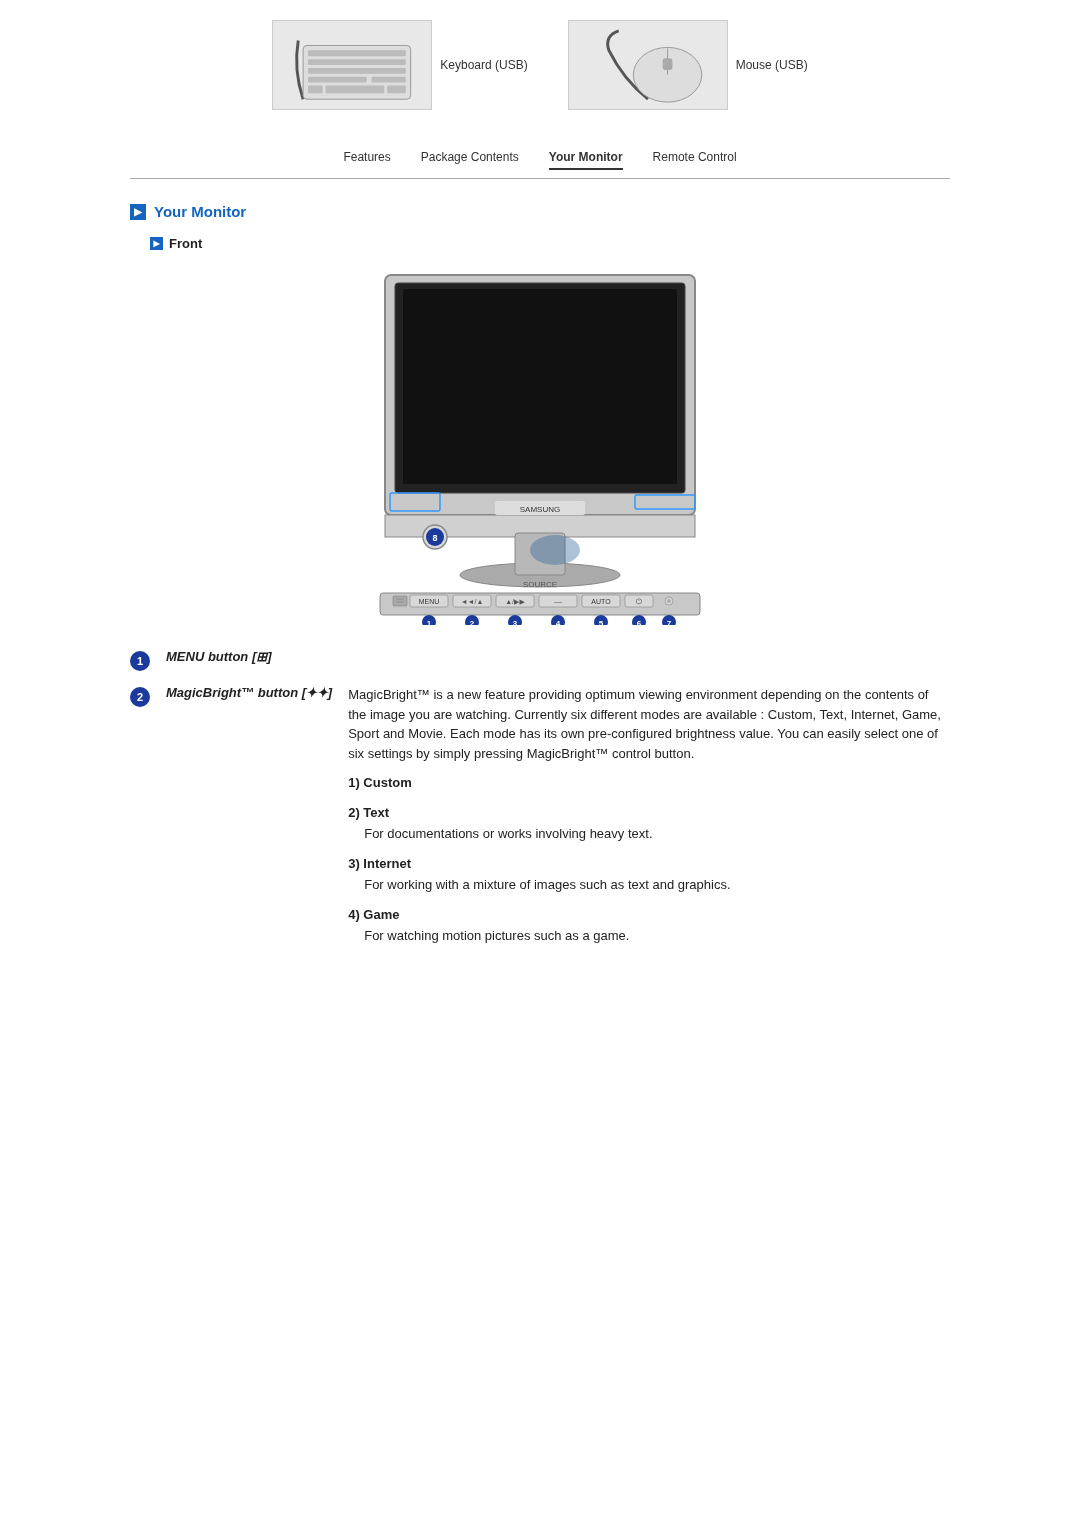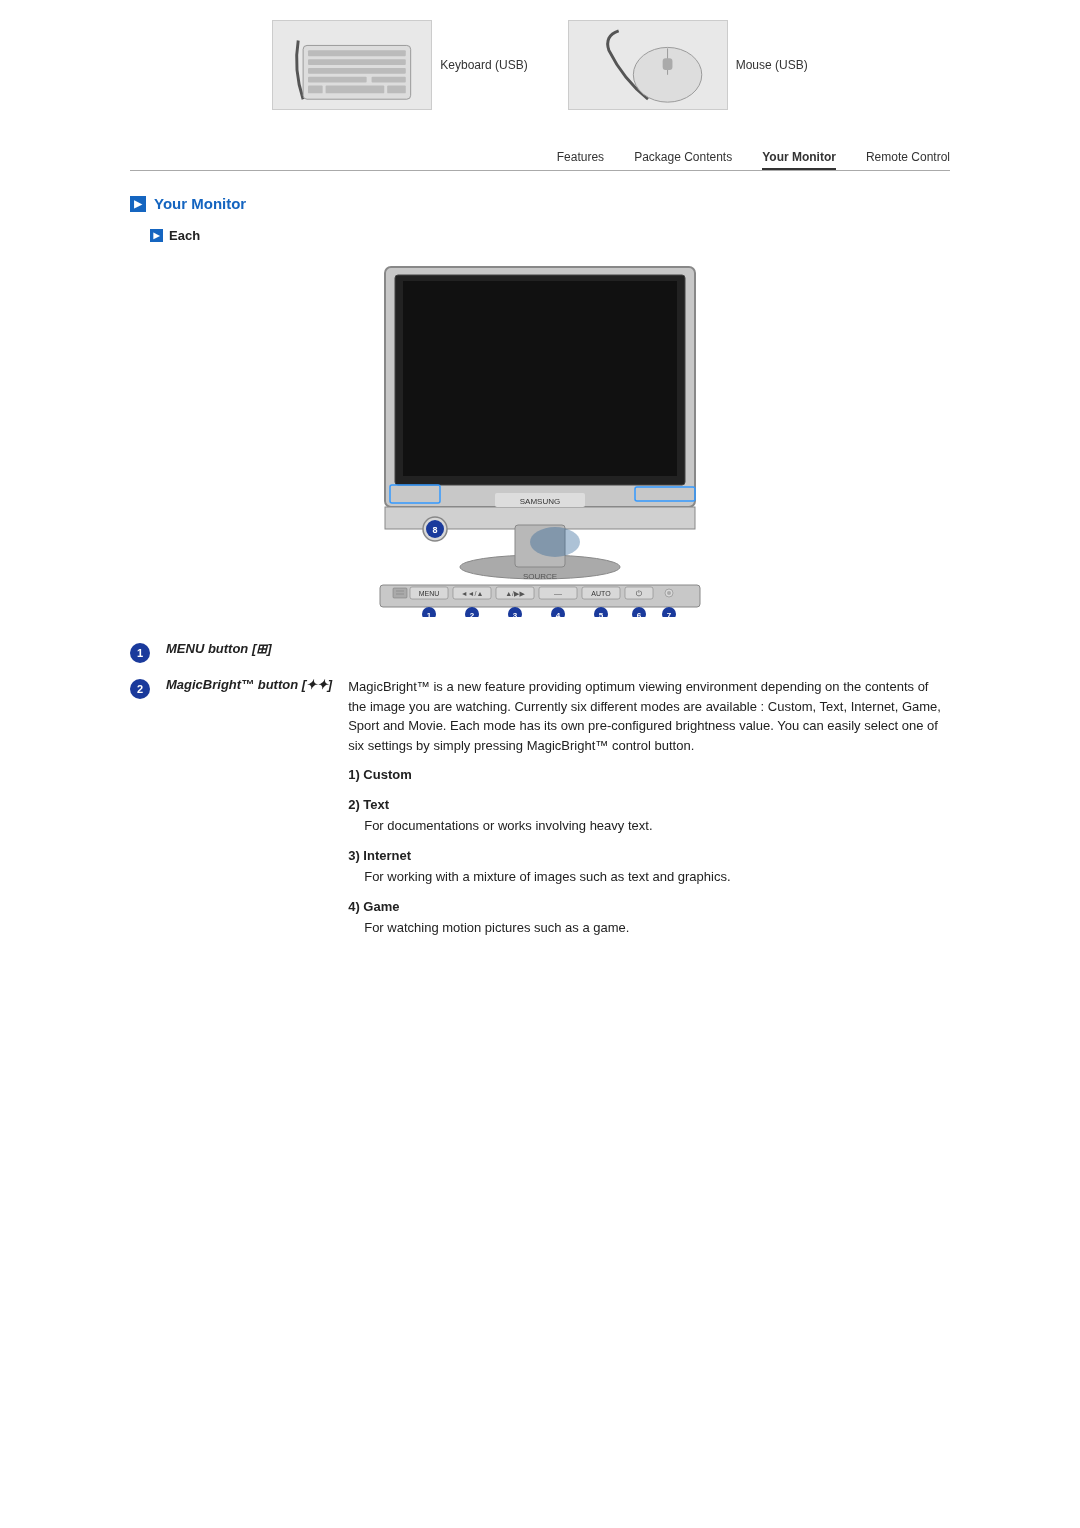--- a/index.html
+++ b/index.html
@@ -46,24 +46,24 @@
       height: 100%;
     }
     .device-label {
       font-size: 12px;
       color: #333;
     }
 
     
     .nav-tabs {
       display: flex;
-      justify-content: flex-end;
+      justify-content: center;
       gap: 30px;
       border-bottom: 1px solid #aaa;
-      padding-bottom: 0;
+      padding-bottom: 8px;
       margin-bottom: 24px;
       margin-top: 40px;
     }
     .nav-tab {
       font-size: 12px;
       color: #333;
       cursor: pointer;
       padding-bottom: 4px;
     }
     .nav-tab.active {
@@ -235,21 +235,21 @@
     <span class="nav-tab">Remote Control</span>
   </nav>
 
   <div class="section-header">
     <span class="section-icon">▶</span>
     <span class="section-title">Your Monitor</span>
   </div>
 
   <div class="sub-section-header">
     <span class="sub-icon">▶</span>
-    <span class="sub-title">Each</span>
+    <span class="sub-title">Front</span>
   </div>
 
   <div class="monitor-container">
     <div style="display:flex;flex-direction:column;align-items:center;">
       <svg class="monitor-illus" viewBox="0 0 430 360">
 
         <rect x="60" y="10" width="310" height="240" rx="6" fill="#c8c8c8" stroke="#888" stroke-width="2"></rect>
 
         <rect x="70" y="18" width="290" height="210" rx="3" fill="#222" stroke="#444" stroke-width="1"></rect>
 

